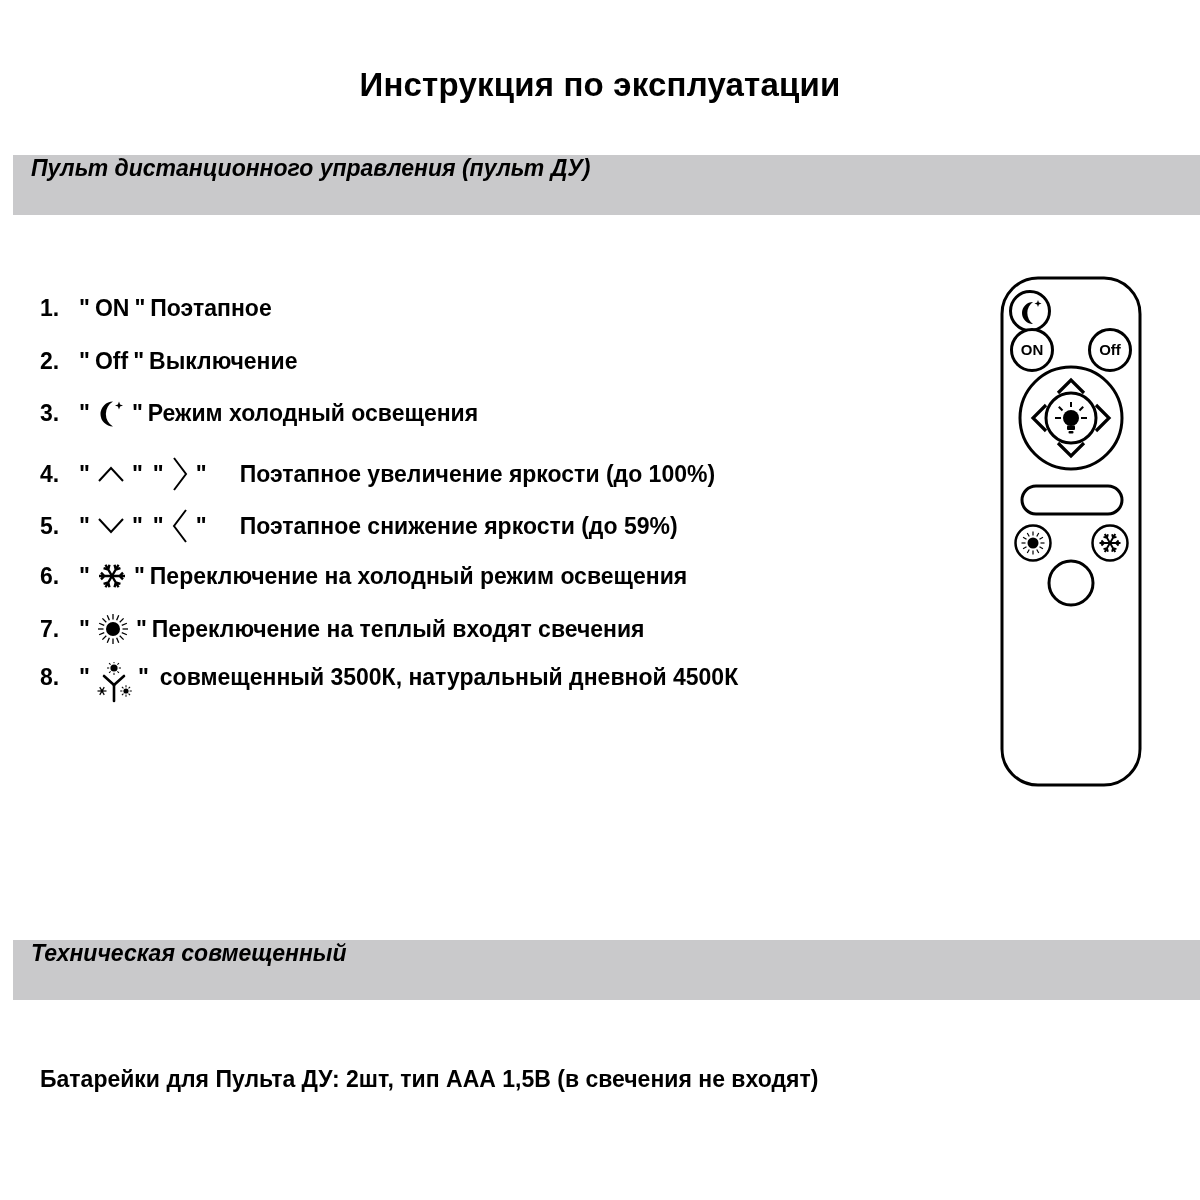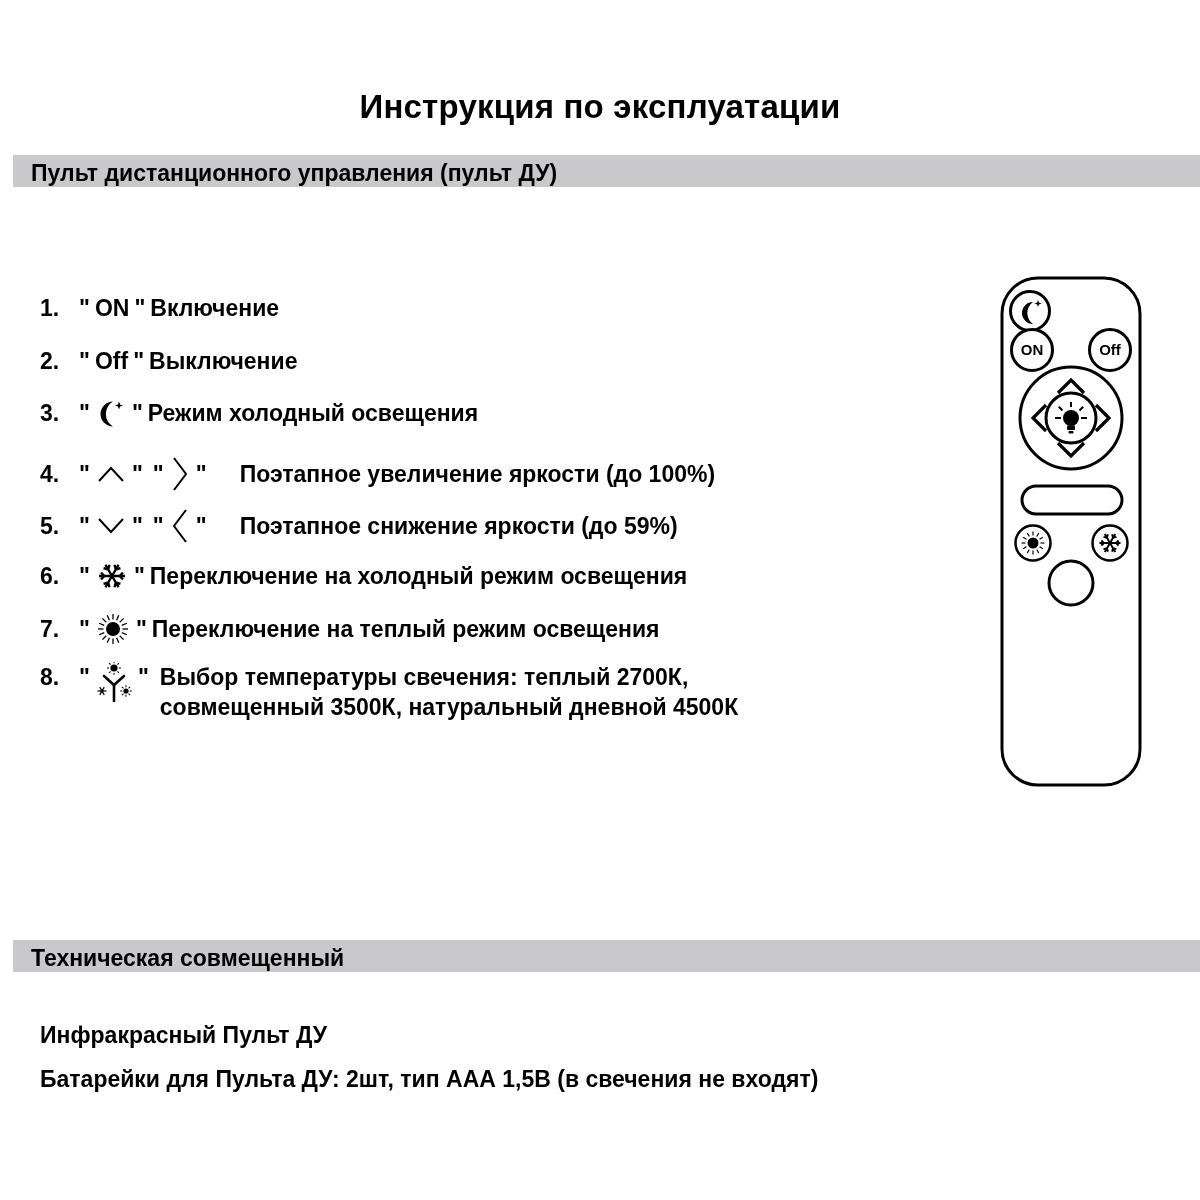--- a/index.html
+++ b/index.html
@@ -1,19 +1,19 @@
 <!DOCTYPE html>
 <html><head>
 <meta charset="utf-8">
 <style>
   html,body{margin:0;padding:0;background:#fff;}
   #page{position:relative;width:1200px;height:1200px;background:#ffffff;overflow:hidden;
         font-family:"Liberation Sans","DejaVu Sans",sans-serif;color:#000;font-weight:bold;}
-  .title{position:absolute;top:88px;left:0;width:1200px;text-align:center;font-size:33px;letter-spacing:0.2px;}
-  .bar{position:absolute;left:13px;right:0;height:32px;background:#c9c9cb;display:flex;align-items:flex-end;}
+  .title{position:absolute;top:66px;left:0;width:1200px;text-align:center;font-size:33px;letter-spacing:0.2px;}
+  .bar{position:absolute;left:13px;right:0;height:60px;background:#c9c9cb;display:flex;align-items:flex-start;font-style:italic;}
   .bar span{font-size:23px;padding-left:18px;}
   #bar-remote{top:155px;}
   #bar-tech{top:940px;}
   .row{position:absolute;left:40px;display:flex;align-items:center;font-size:23px;white-space:nowrap;}
   .num{min-width:34px;}
   .q{margin:0 5px;}
   .icon{display:inline-flex;align-items:center;justify-content:center;}
   .gap{margin-left:28px;}
   .row8{align-items:flex-start;}
   .row8 .num,.row8 .q{line-height:30px;}
@@ -30,21 +30,21 @@
 
 <div class="bar" id="bar-remote">
   <span>Пульт дистанционного управления (пульт ДУ)</span>
 </div>
 
 <div class="row" style="top:295px">
   <span class="num">1.</span>
   <span class="q">"</span>
   <span>ON</span>
   <span class="q">"</span>
-  <span>Включение</span>
+  <span>Поэтапное</span>
 </div>
 
 <div class="row" style="top:348px">
   <span class="num">2.</span>
   <span class="q">"</span>
   <span>Off</span>
   <span class="q">"</span>
   <span>Выключение</span>
 </div>
 
@@ -184,21 +184,21 @@
                 <line x1="9.5" y1="0" x2="15" y2="0"></line>
               </g>
           <g transform="rotate(337.5)">
                 <line x1="9.5" y1="0" x2="15" y2="0"></line>
               </g>
         </g>
       </g>
     </svg>
   </span>
   <span class="q">"</span>
-  <span>Переключение на теплый режим освещения</span>
+  <span>Переключение на теплый входят свечения</span>
 </div>
 
 <div class="row row8" style="top:662px">
   <span class="num">8.</span>
   <span class="q">"</span>
   <span class="icon">
     <svg width="38" height="42" viewBox="0 0 38 42">
       <g stroke="#000" stroke-width="2.6" stroke-linecap="round">
         <line x1="19" y1="23" x2="19" y2="39"></line>
         <line x1="19" y1="23" x2="9" y2="14"></line>
@@ -271,21 +271,20 @@
               </g>
           <g transform="rotate(315)">
                 <line x1="3.6" y1="0" x2="5.8" y2="0"></line>
               </g>
         </g>
       </g>
     </svg>
   </span>
   <span class="q">"</span>
   <div class="txt2">
-    <div>Выбор температуры свечения: теплый 2700К,</div>
     <div>совмещенный 3500К, натуральный дневной 4500К</div>
   </div>
 </div>
 
 <div id="remote">
   <svg width="142" height="511" viewBox="0 0 142 511">
     <rect x="2" y="2" width="138" height="507" rx="36" fill="#fff" stroke="#000" stroke-width="3"></rect>
 
     <g>
       <circle cx="30" cy="35" r="19.5" fill="#fff" stroke="#000" stroke-width="3"></circle>
@@ -397,16 +396,15 @@
     </g>
 
     <circle cx="71" cy="307" r="22" fill="#fff" stroke="#000" stroke-width="3"></circle>
   </svg>
 </div>
 
 <div class="bar" id="bar-tech">
   <span>Техническая совмещенный</span>
 </div>
 
-<div class="tech-line" style="top:1022px">Инфракрасный Пульт ДУ</div>
 <div class="tech-line" style="top:1066px">Батарейки для Пульта ДУ: 2шт, тип ААА 1,5В (в свечения не входят)</div>
 
 </div>
 
 </body></html>

